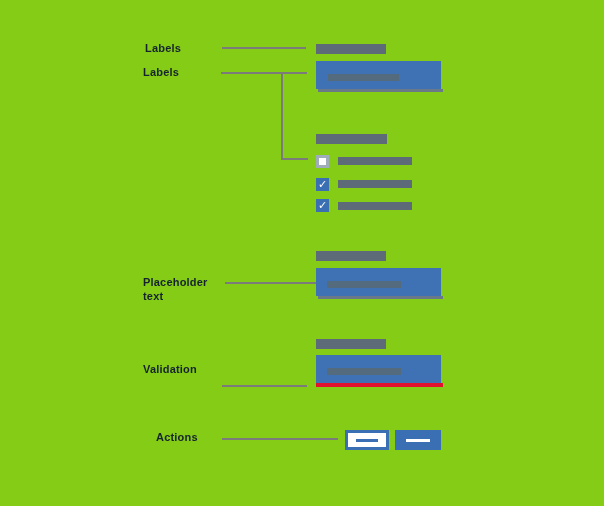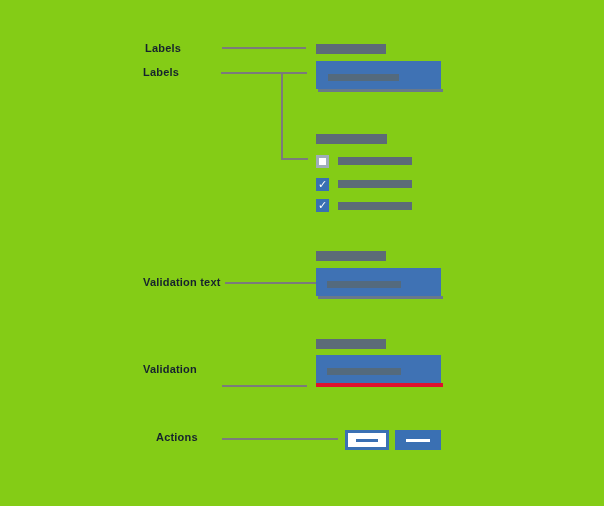--- a/index.html
+++ b/index.html
@@ -96,21 +96,21 @@
   }
   .btn.primary .dash { width: 24px; height: 3px; background: #ffffff; }
 </style>
 </head>
 <body>
 
 <div class="canvas">
 
   <div class="callout" style="left:145px; top:41px;">Labels</div>
   <div class="callout" style="left:143px; top:65px;">Labels</div>
-  <div class="callout" style="left:143px; top:275px; width:80px;">Validation text</div>
+  <div class="callout" style="left:143px; top:275px; width:80px;">Placeholder text</div>
   <div class="callout" style="left:143px; top:362px;">Validation</div>
   <div class="callout" style="left:156px; top:430px;">Actions</div>
 
   <div class="connector" style="left:222px; top:47px; width:84px; height:2px;"></div>
   <div class="connector" style="left:221px; top:72px; width:86px; height:2px;"></div>
   <div class="connector" style="left:281px; top:72px; width:2px; height:88px;"></div>
   <div class="connector" style="left:281px; top:158px; width:27px; height:2px;"></div>
   <div class="connector" style="left:225px; top:282px; width:101px; height:2px;"></div>
   <div class="connector" style="left:222px; top:385px; width:85px; height:2px;"></div>
   <div class="connector" style="left:222px; top:438px; width:116px; height:2px;"></div>

